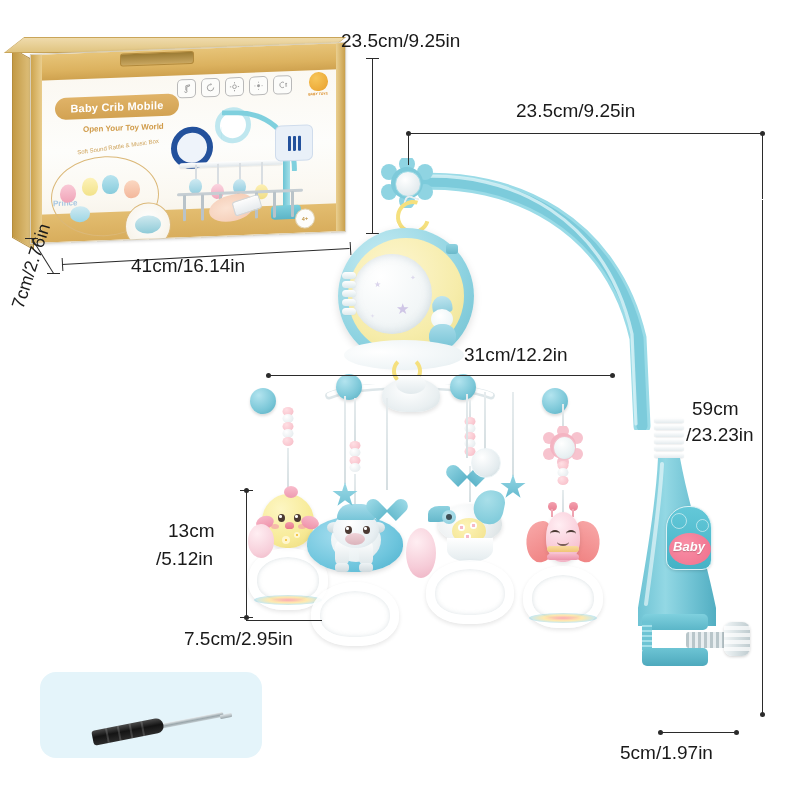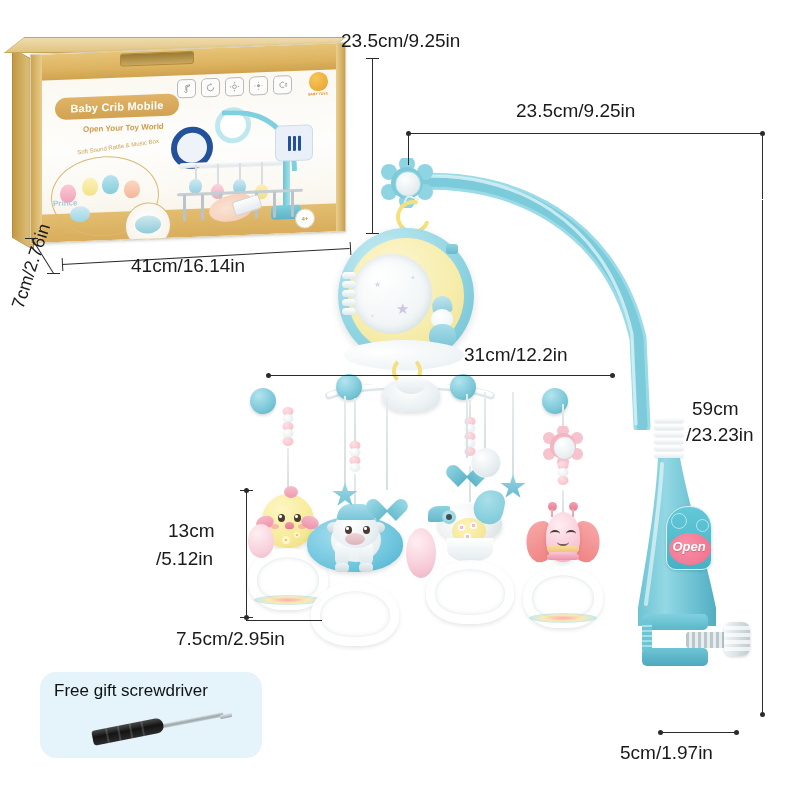--- a/index.html
+++ b/index.html
@@ -705,21 +705,21 @@
 
   <div class="dim" style="left:168px;top:520px;" data-name="toy-height-label-line1">13cm</div>
   <div class="dim" style="left:156px;top:548px;" data-name="toy-height-label-line2">/5.12in</div>
   <div class="rule v" style="left:246px;top:490px;height:128px;" data-name="toy-height-rule"></div>
   <div class="cap h" style="left:240px;top:490px;" data-name="rule-cap"></div>
   <div class="cap h" style="left:240px;top:617px;" data-name="rule-cap"></div>
   <div class="dot" style="left:244px;top:488px;" data-name="rule-dot"></div>
   <div class="dot" style="left:244px;top:615px;" data-name="rule-dot"></div>
 
   <div class="rule h" style="left:246px;top:620px;width:76px;" data-name="toy-width-rule"></div>
-  <div class="dim" style="left:176px;top:628px;" data-name="toy-width-label">7.5cm/2.95in</div>
+  <div class="dim" style="left:184px;top:628px;" data-name="toy-width-label">7.5cm/2.95in</div>
 
   <div id="stand" data-name="mobile-stand">
     <div class="collar" data-name="stand-threaded-collar">
       <i style="top:0"></i>
         <i style="top:7px"></i>
         <i style="top:14px"></i>
         <i style="top:21px"></i>
       <i style="top:28px"></i>
         <i style="top:35px"></i>
     </div>
@@ -733,21 +733,21 @@
         </linearGradient>
       </defs>
       <path d="M22 0 C20 44 10 102 2 150 L2 168 L80 168 L80 150 C70 100 52 44 44 0 Z" fill="url(#tealg)"></path>
       <path d="M26 6 C24 46 16 100 10 146" fill="none" stroke="rgba(255,255,255,.55)" stroke-width="4" stroke-linecap="round"></path>
     </svg>
     <div class="sticker" data-name="base-baby-sticker">
       <div class="deco" style="left:4px;top:6px;width:14px;height:14px;" data-name="sticker-decoration"></div>
       <div class="deco" style="right:2px;top:12px;width:11px;height:11px;" data-name="sticker-decoration"></div>
       <div class="deco" style="left:8px;bottom:6px;width:12px;height:12px;" data-name="sticker-decoration"></div>
       <div class="pinkcircle" data-name="sticker-pink-circle"></div>
-      <div class="lbl" data-name="base-sticker-label">Open</div>
+      <div class="lbl" data-name="base-sticker-label">Baby</div>
     </div>
     <div class="clamp" data-name="stand-clamp">
       <div class="clamp-top" data-name="clamp-upper-jaw"></div>
       <div class="clamp-jaw" data-name="clamp-grip-teeth"></div>
       <div class="clamp-bot" data-name="clamp-lower-jaw"></div>
       <div class="screw" data-name="clamp-screw-thread"></div>
       <div class="knob" data-name="clamp-tighten-knob">
         <i style="top:4px"></i>
           <i style="top:11px"></i>
           <i style="top:18px"></i>
@@ -760,21 +760,20 @@
   <div class="dim" style="left:686px;top:424px;" data-name="stand-height-label-line2">/23.23in</div>
   <div class="rule v" style="left:762px;top:200px;height:514px;" data-name="stand-height-rule"></div>
   <div class="dot" style="left:760px;top:712px;" data-name="rule-dot"></div>
 
   <div class="rule h" style="left:660px;top:732px;width:76px;" data-name="clamp-width-rule"></div>
   <div class="dot" style="left:658px;top:730px;" data-name="rule-dot"></div>
   <div class="dot" style="left:734px;top:730px;" data-name="rule-dot"></div>
   <div class="dim" style="left:620px;top:742px;" data-name="clamp-width-label">5cm/1.97in</div>
 
   <div id="gift" data-name="free-gift-panel">
-    <div class="gl" data-name="free-gift-label">Free gift screwdriver</div>
     <div class="sd" data-name="screwdriver-icon">
       <div class="sd-shaft" data-name="screwdriver-shaft"></div>
       <div class="sd-tip" data-name="screwdriver-tip"></div>
       <div class="sd-handle" data-name="screwdriver-handle">
         <i style="left:14px"></i>
           <i style="left:26px"></i>
           <i style="left:38px"></i>
           <i style="left:50px"></i>
       </div>
     </div>

